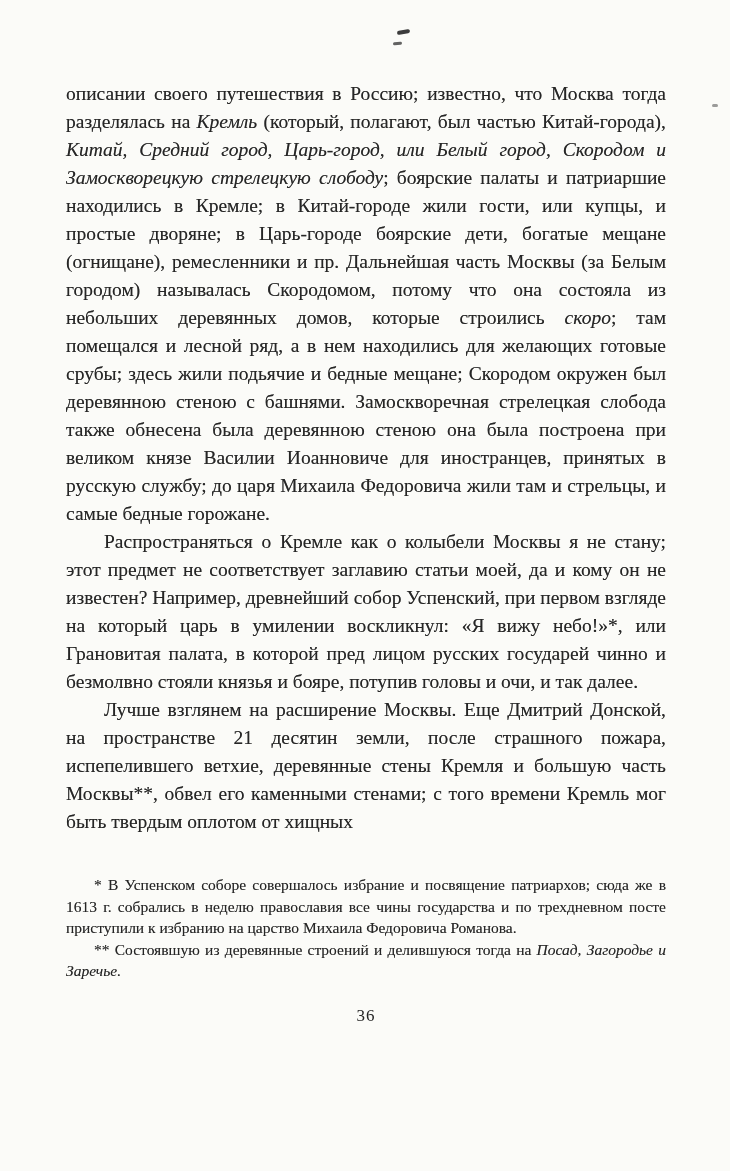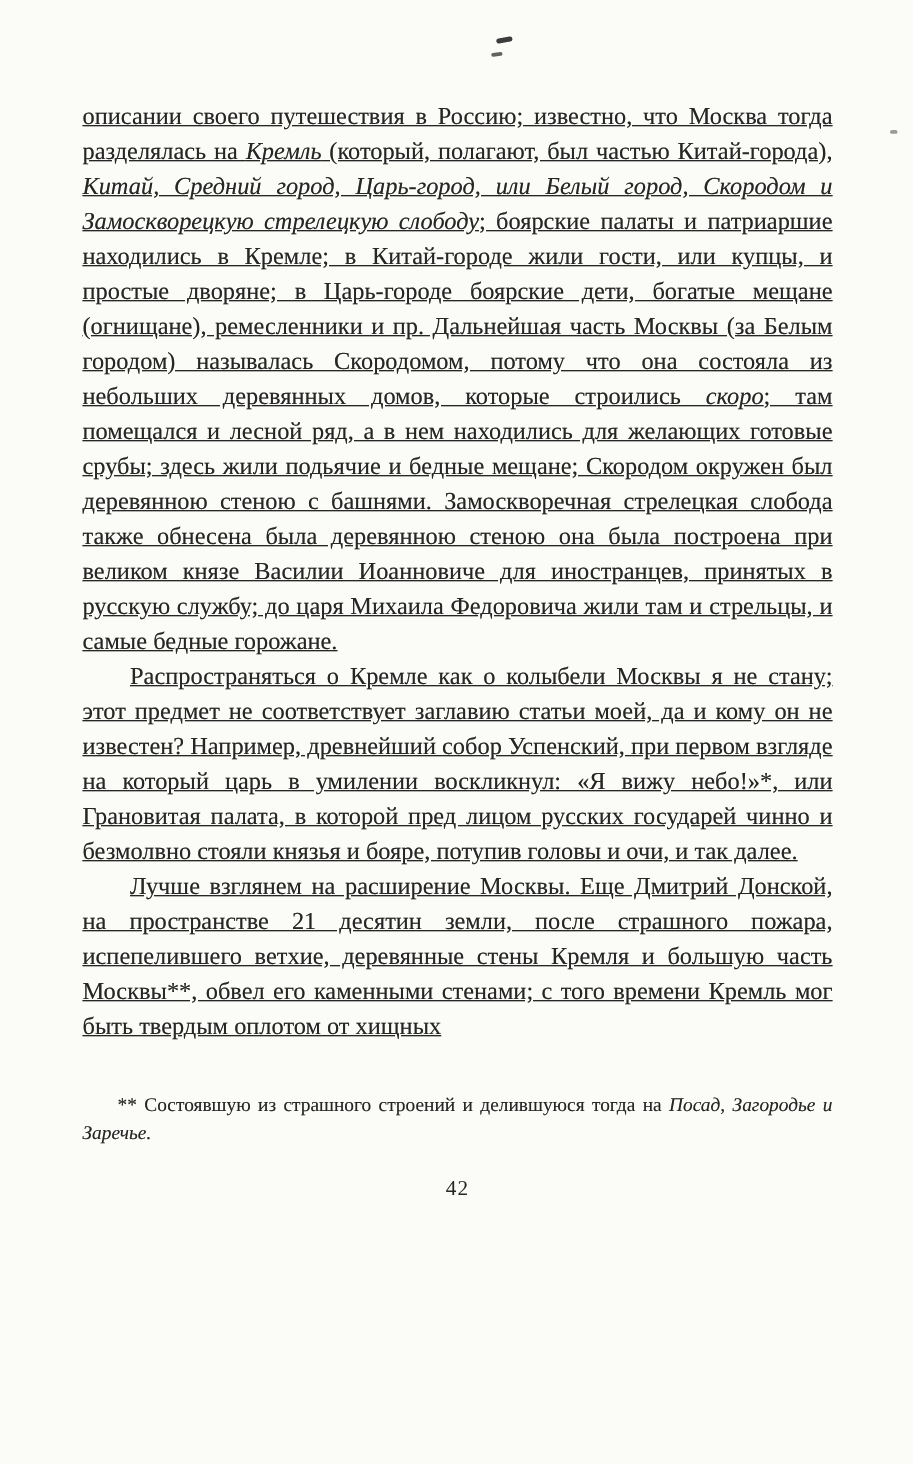--- a/index.html
+++ b/index.html
@@ -21,21 +21,20 @@
     box-sizing: border-box;
     padding: 80px 64px 0 66px;
     background: #fbfbf8;
   }
   .text-block {
     width: 600px;
     font-size: 19.5px;
     line-height: 28px;
     text-align: justify;
     text-shadow: 0 0 0.5px rgba(20,20,20,0.45);
-    text-decoration: underline;
   }
   .para { margin: 0; }
   .para.indent { text-indent: 38px; }
   .italic { font-style: italic; }
   .footnotes {
     margin-top: 38px;
     width: 600px;
     font-size: 15.5px;
     line-height: 21.5px;
     text-align: justify;
@@ -68,18 +67,19 @@
   <div class="artifact a2"></div>
   <div class="artifact a3"></div>
 
   <div class="text-block">
     <p class="para"><span>описании своего путешествия в Россию; известно, что Москва тогда разделялась на </span><span class="italic">Кремль</span><span> (который, полагают, был частью Китай-города), </span><span class="italic">Китай, Средний город, Царь-город, или Белый город, Скородом и Замоскворецкую стрелецкую слободу</span><span>; боярские палаты и патриаршие находились в Кремле; в Китай-городе жили гости, или купцы, и простые дворяне; в Царь-городе боярские дети, богатые мещане (огнищане), ремесленники и пр. Дальнейшая часть Москвы (за Белым городом) называлась Скородомом, потому что она состояла из небольших деревянных домов, которые строились </span><span class="italic">скоро</span><span>; там помещался и лесной ряд, а в нем находились для желающих готовые срубы; здесь жили подьячие и бедные мещане; Скородом окружен был деревянною стеною с башнями. Замоскворечная стрелецкая слобода также обнесена была деревянною стеною она была построена при великом князе Василии Иоанновиче для иностранцев, принятых в русскую службу; до царя Михаила Федоровича жили там и стрельцы, и самые бедные горожане.</span></p>
     <p class="para indent"><span>Распространяться о Кремле как о колыбели Москвы я не стану; этот предмет не соответствует заглавию статьи моей, да и кому он не известен? Например, древнейший собор Успенский, при первом взгляде на который царь в умилении воскликнул: «Я вижу небо!»*, или Грановитая палата, в которой пред лицом русских государей чинно и безмолвно стояли князья и бояре, потупив головы и очи, и так далее.</span></p>
     <p class="para indent"><span>Лучше взглянем на расширение Москвы. Еще Дмитрий Донской, на пространстве 21 десятин земли, после страшного пожара, испепелившего ветхие, деревянные стены Кремля и большую часть Москвы**, обвел его каменными стенами; с того времени Кремль мог быть твердым оплотом от хищных</span></p>
   </div>
 
   <div class="footnotes">
-    <p class="fn"><span>** Состоявшую из страшного строений и делившуюся тогда на </span><span class="italic">Посад, Загородье и Заречье.</span></p>
+    <p class="fn"><span>* В Успенском соборе совершалось избрание и посвящение патриархов; сюда же в 1613 г. собрались в неделю православия все чины государства и по трехдневном посте приступили к избранию на царство Михаила Федоровича Романова.</span></p>
+    <p class="fn"><span>** Состоявшую из деревянные строений и делившуюся тогда на </span><span class="italic">Посад, Загородье и Заречье.</span></p>
   </div>
 
-  <div class="page-number">42</div>
+  <div class="page-number">36</div>
 
 </div>
 
 </body></html>

